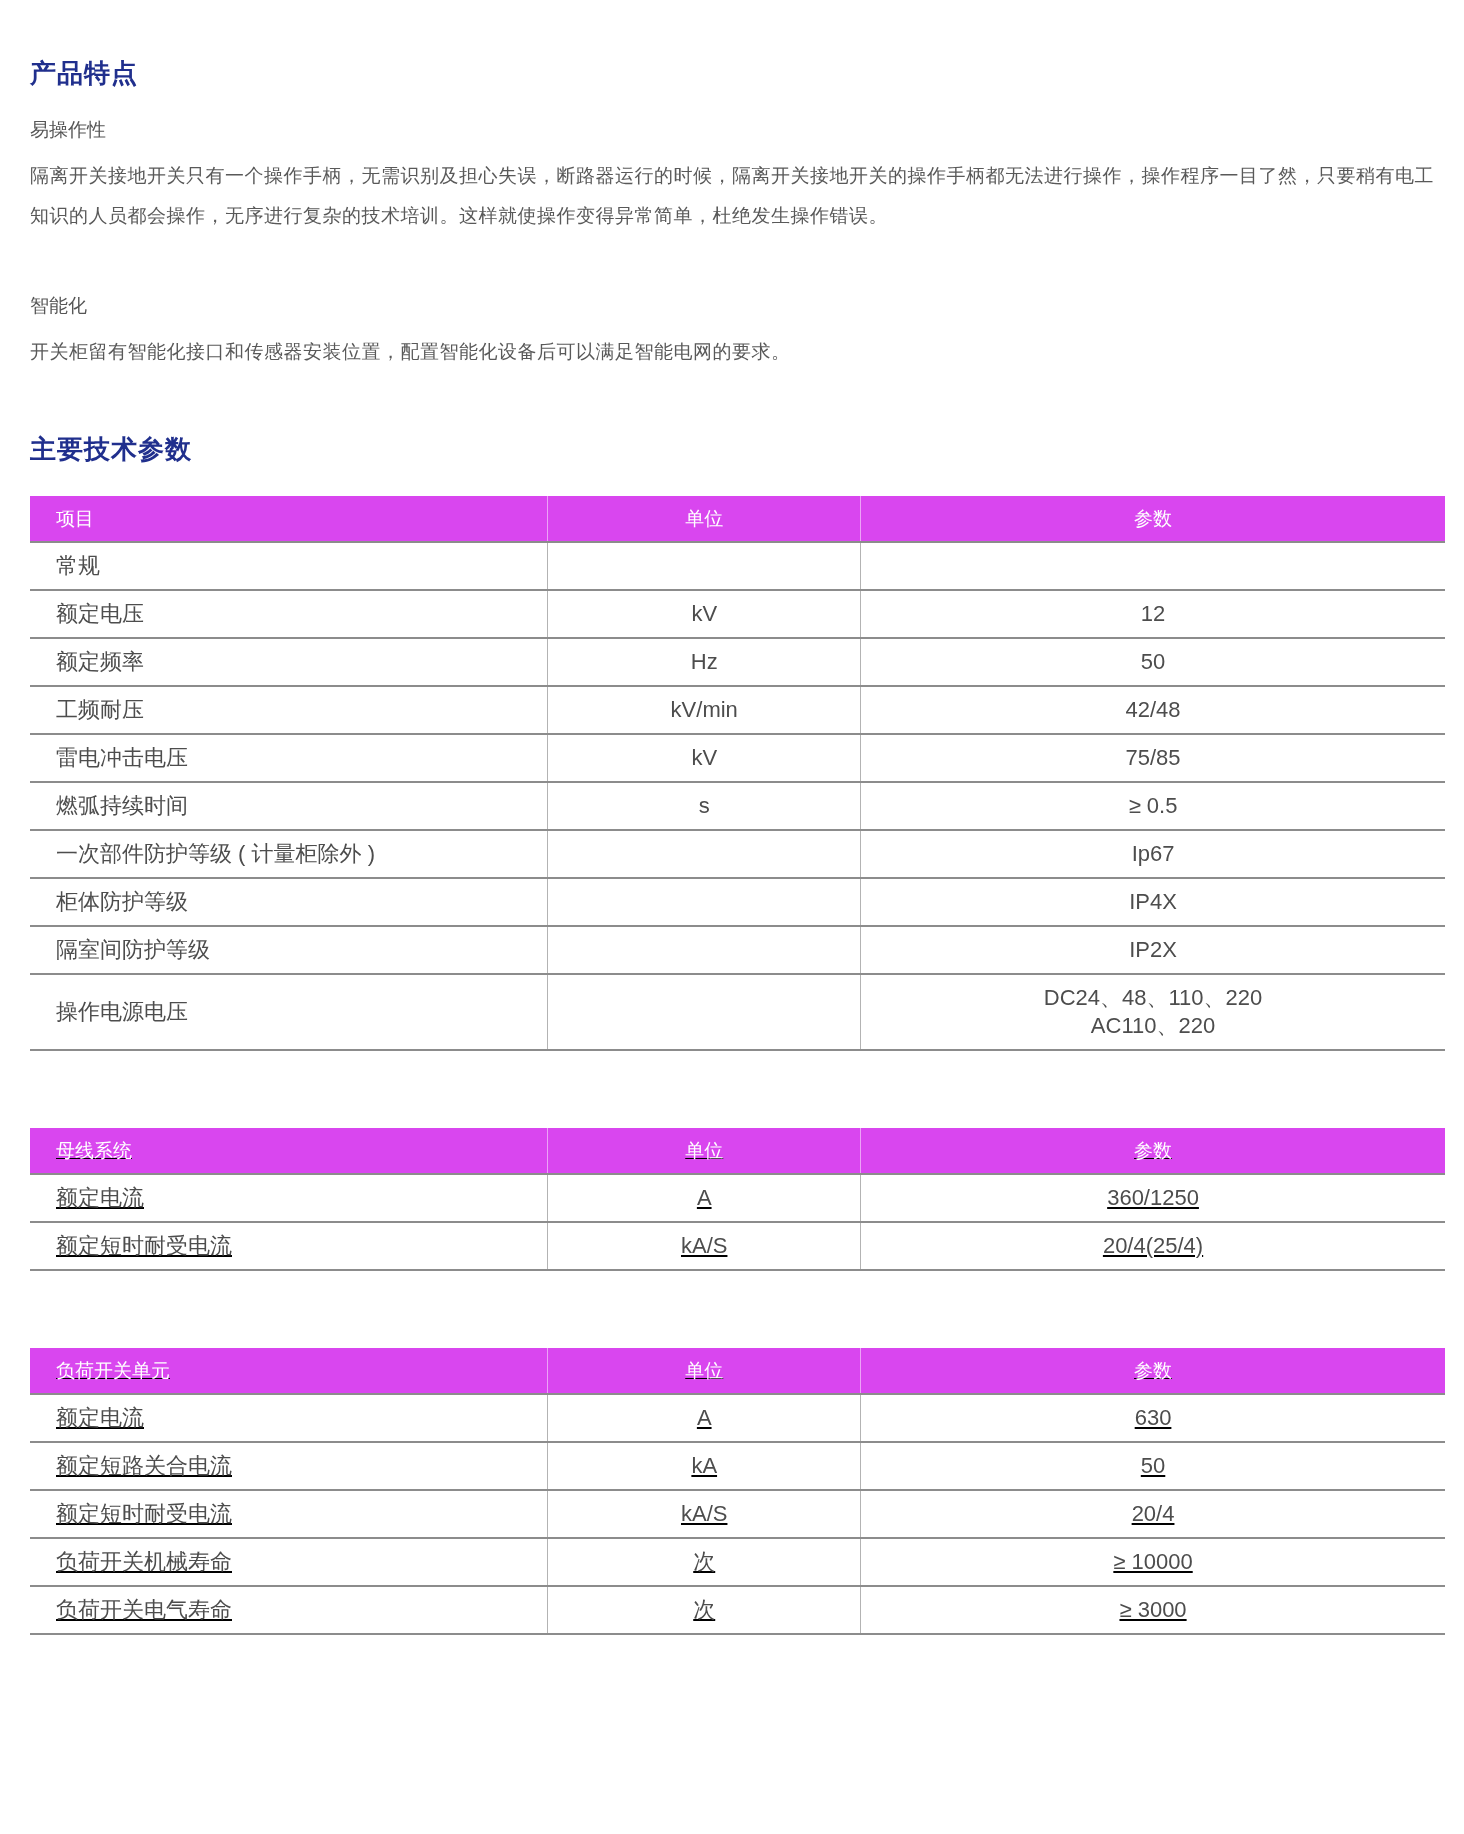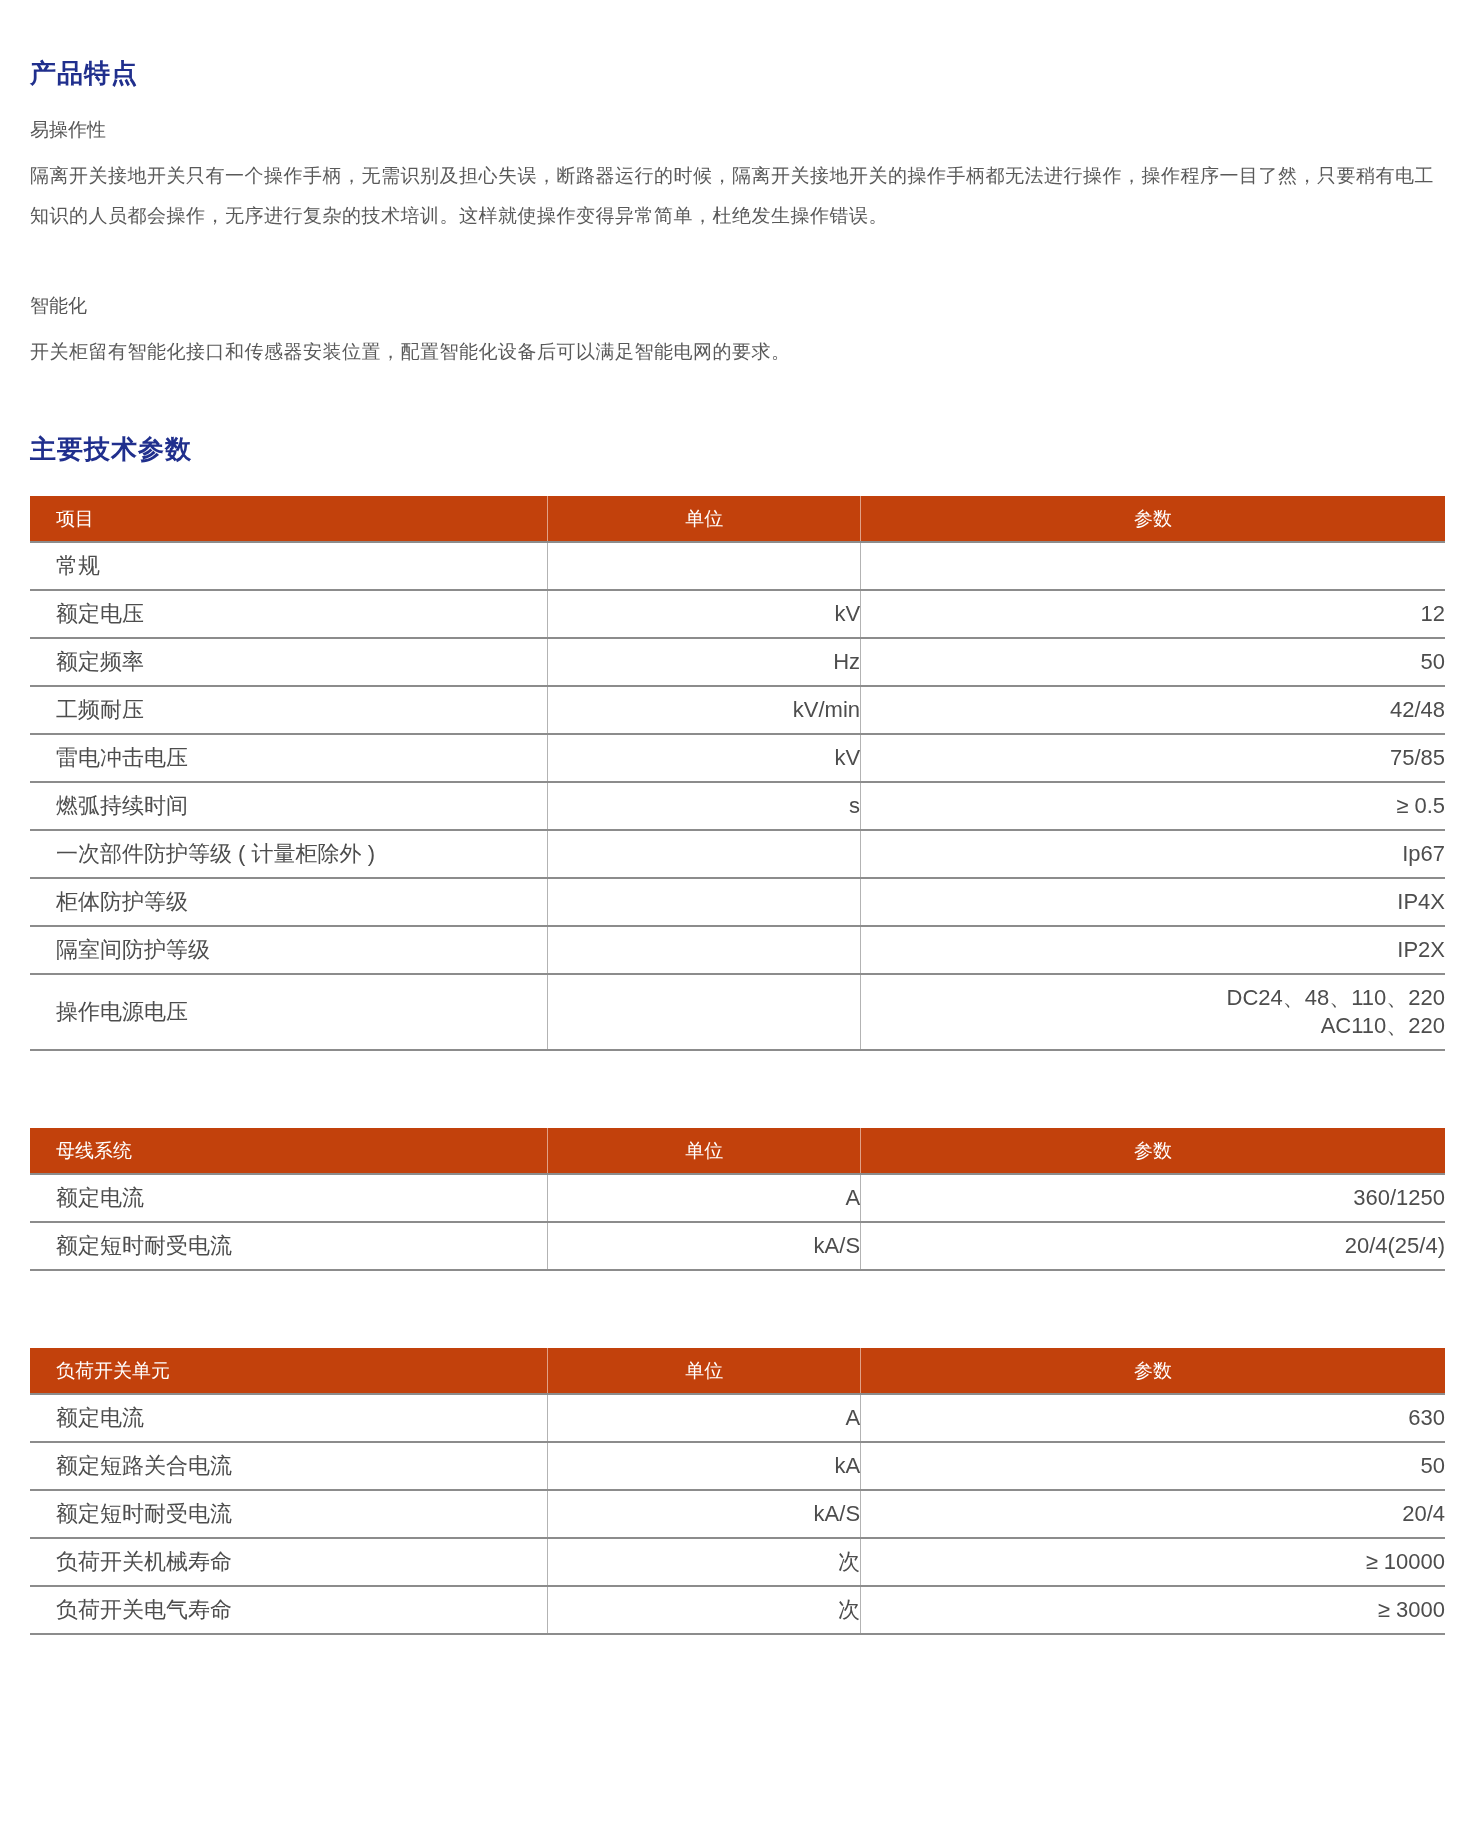--- a/index.html
+++ b/index.html
@@ -25,41 +25,41 @@
     margin-top:14px; font-size:19px; line-height:40px; color:#595959;
     letter-spacing:0.5px;
   }
 
   .params .section-title { margin-top:60px; }
 
   table.spec {
     width:1415px; border-collapse:collapse; table-layout:fixed;
     margin-top:30px;
   }
-  table.spec.gap { margin-top:77px; }
+  table.spec.gap { margin-top:77px;text-decoration:underline; }
 
   table.spec th {
-    background:#c2410c; color:#ffffff; font-weight:normal; font-size:19px;
+    background:#d946ef; color:#ffffff; font-weight:normal; font-size:19px;
     height:46px; vertical-align:middle;
   }
   table.spec th.c1 { text-align:left; padding-left:26px; }
   table.spec th.c2, table.spec th.c3 { text-align:center; }
   table.spec th + th { border-left:1px solid rgba(255,255,255,0.5); }
 
   table.spec col.c1 { width:36.6%; }
   table.spec col.c2 { width:22.1%; }
   table.spec col.c3 { width:41.3%; }
 
   table.spec td {
     font-size:22px; color:#4d4d4d; vertical-align:middle;
     border-bottom:2px solid #8c8c8c; padding:9px 0;
   }
   table.spec thead tr { border-bottom:2px solid #8c8c8c; }
   table.spec td.c1 { text-align:left; padding-left:26px; }
-  table.spec td.c2, table.spec td.c3 { text-align:right; }
+  table.spec td.c2, table.spec td.c3 { text-align:center; }
   table.spec td + td { border-left:1px solid #b3b3b3; }
   table.spec td div { line-height:28px; }
 </style>
 </head>
 <body>
 
 <div class="page">
 
   <section class="features">
     <h2 class="section-title">产品特点</h2>

